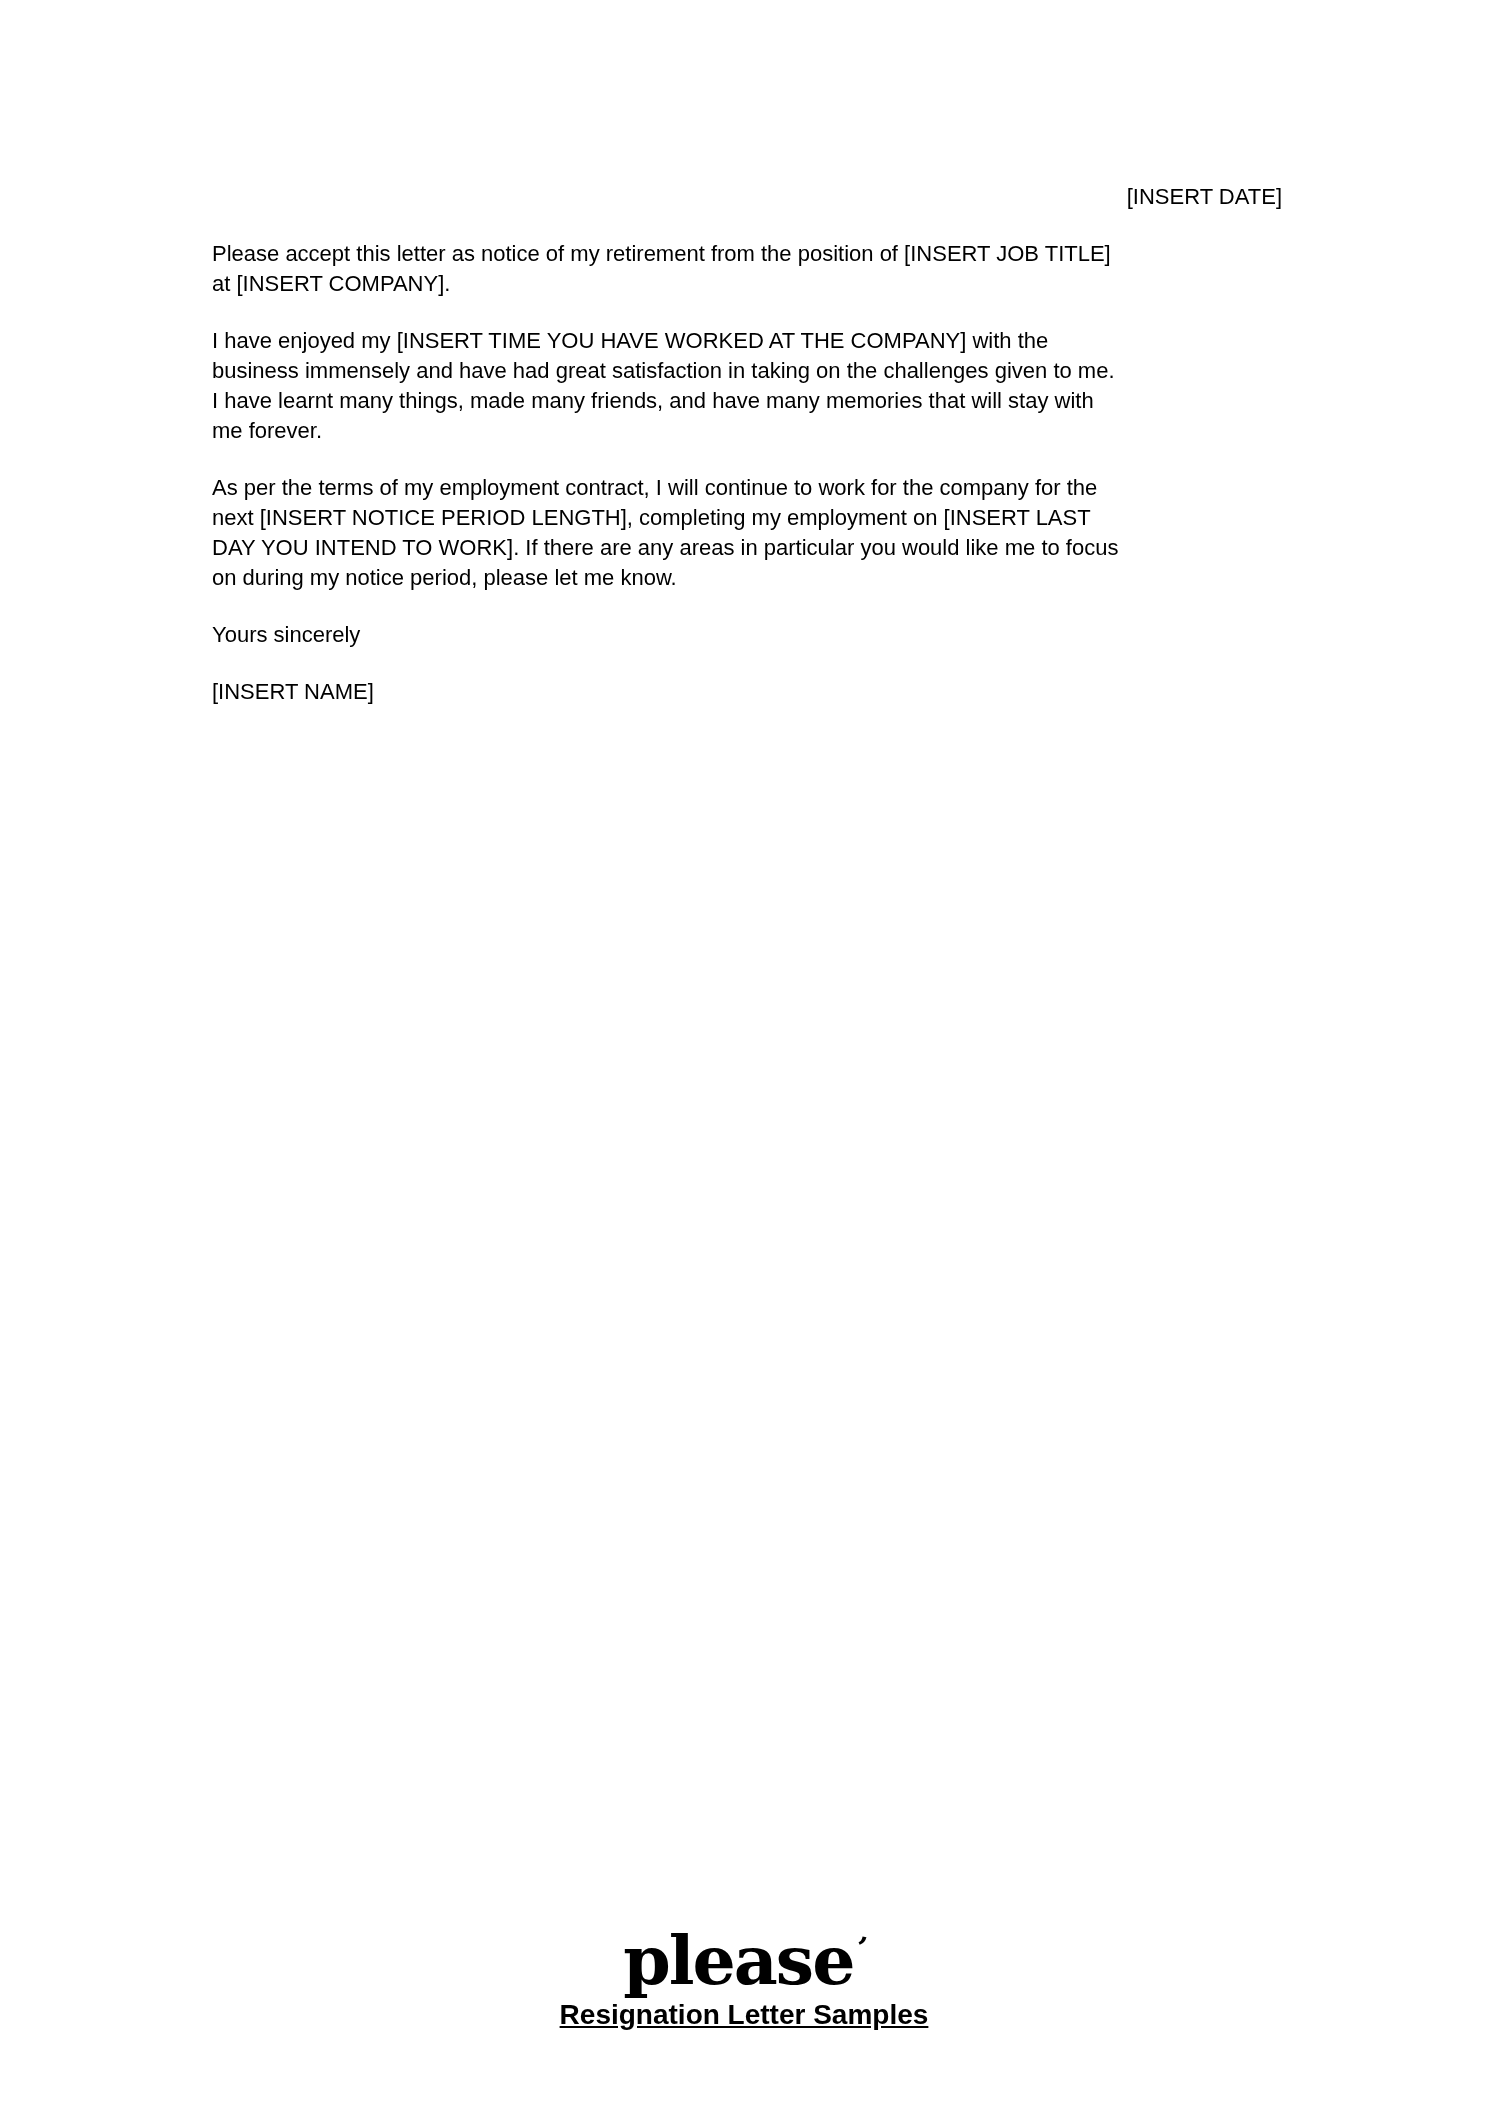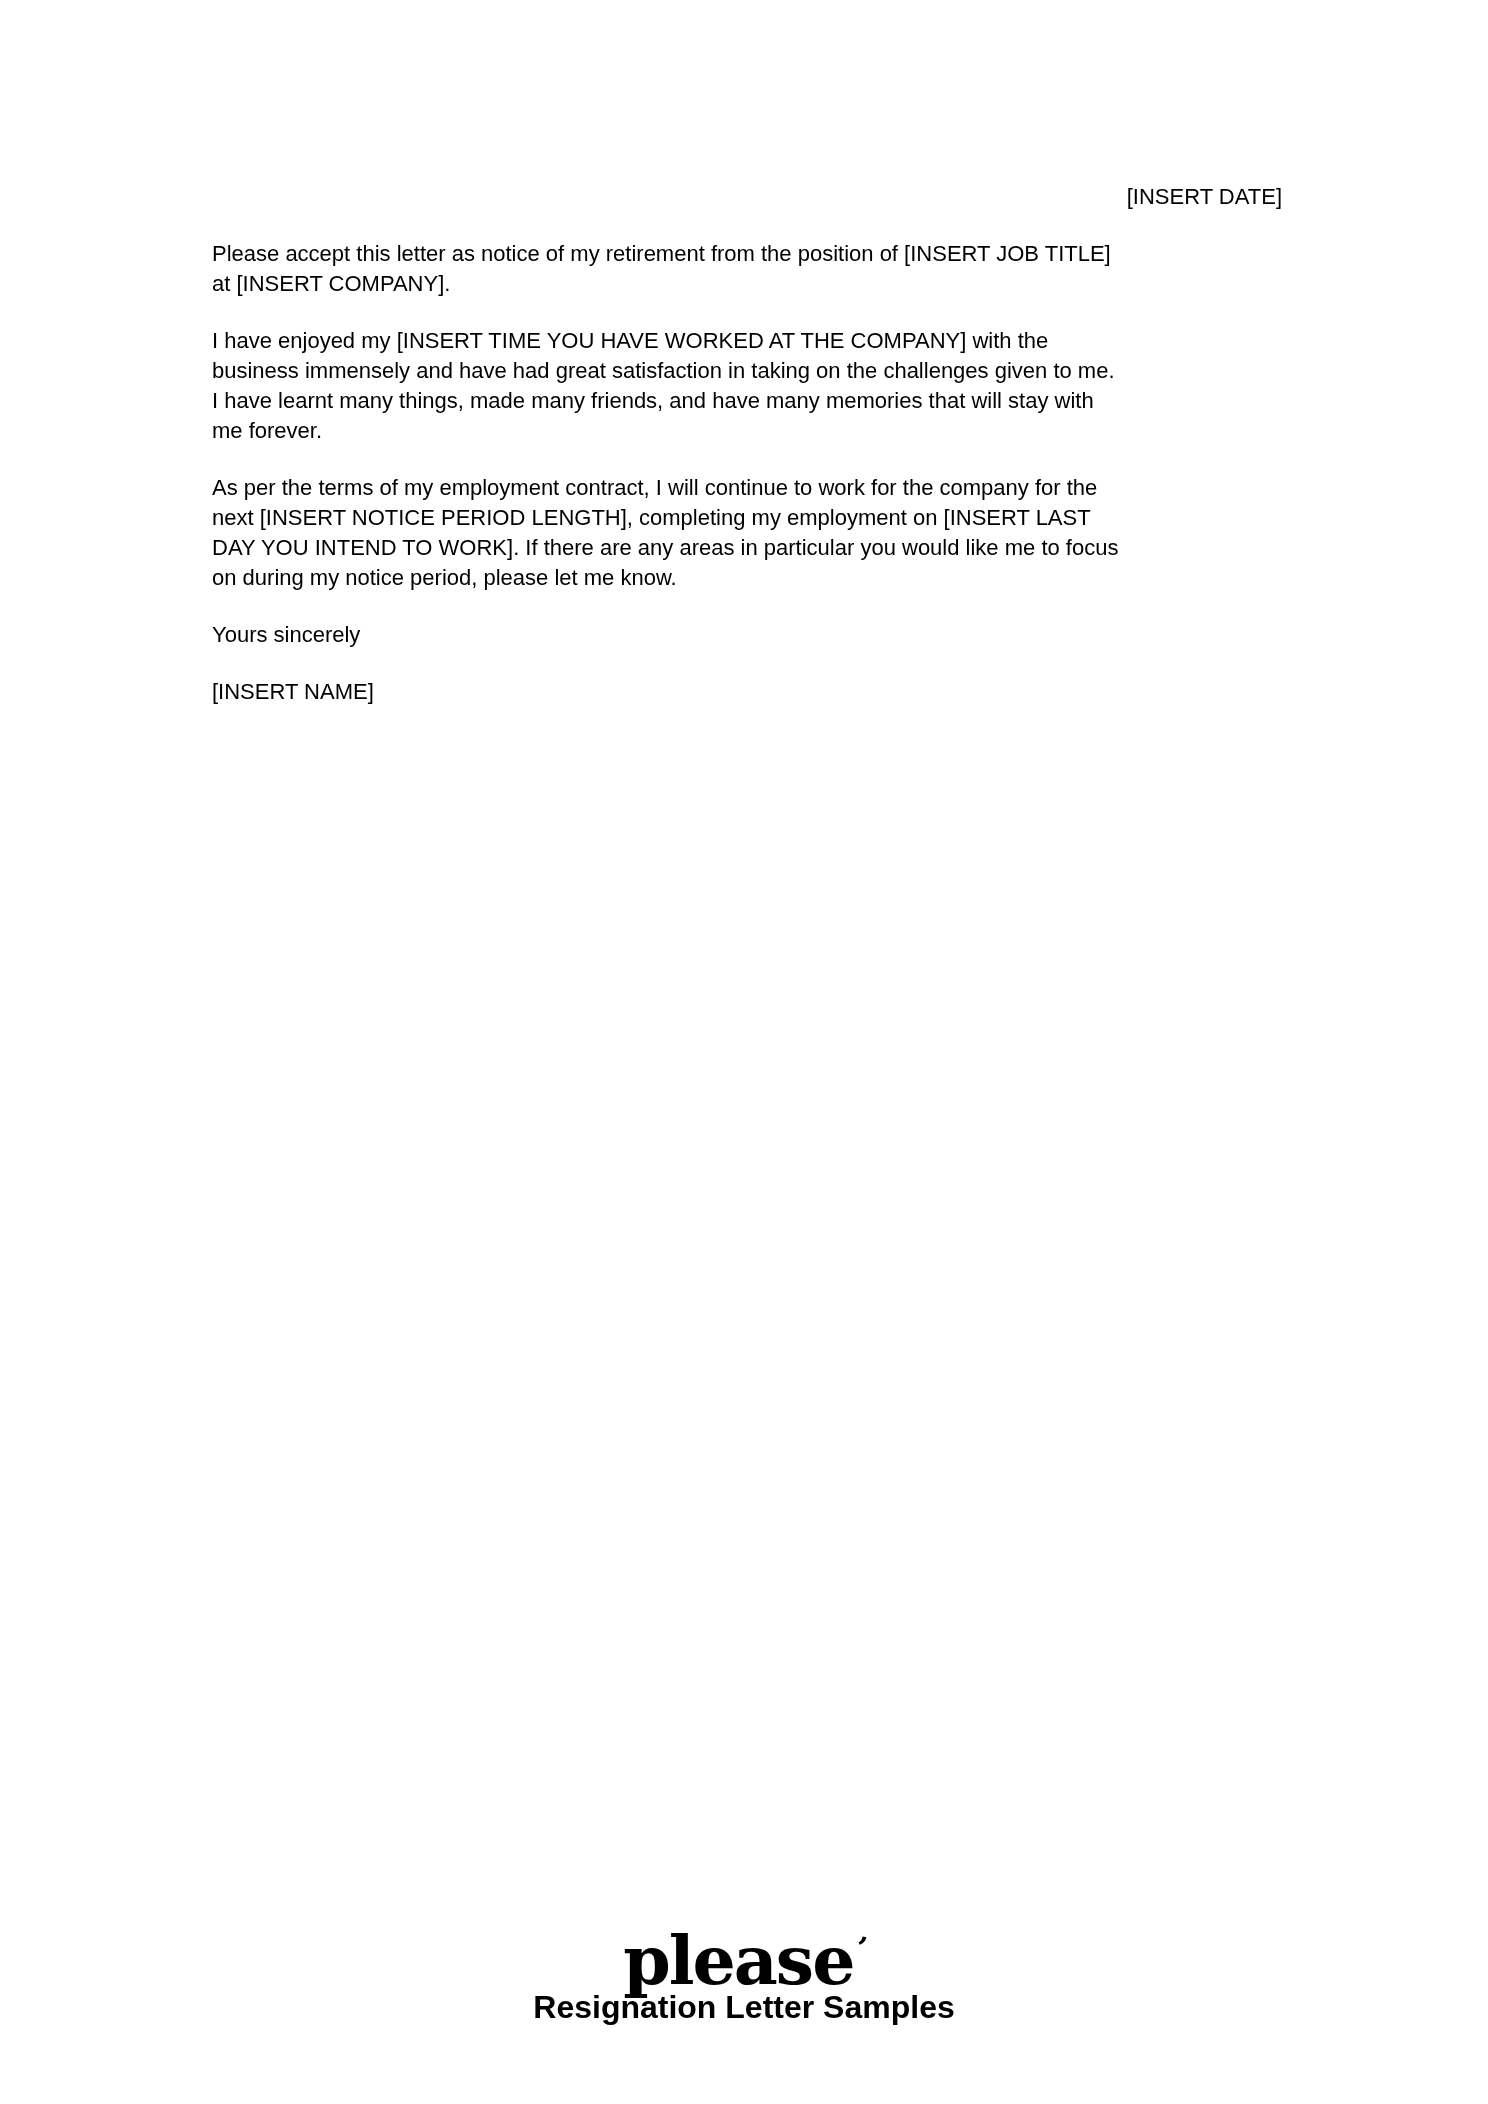--- a/index.html
+++ b/index.html
@@ -50,24 +50,25 @@
   }
   .logo-tick {
     display: inline-block;
     font-size: 30px;
     vertical-align: 26px;
     margin-left: 3px;
     transform: rotate(12deg);
   }
   .tagline {
     font-weight: bold;
-    font-size: 32px;
+    font-size: 28px;
     line-height: 30px;
-    margin-top: 0;
+    margin-top: 8px;
     color: #000000;
+    text-decoration: underline;
   }
 </style>
 </head>
 <body>
 
 <div class="page">
 
   <div class="content">
 
     <div class="block date-line">[INSERT DATE]</div>

